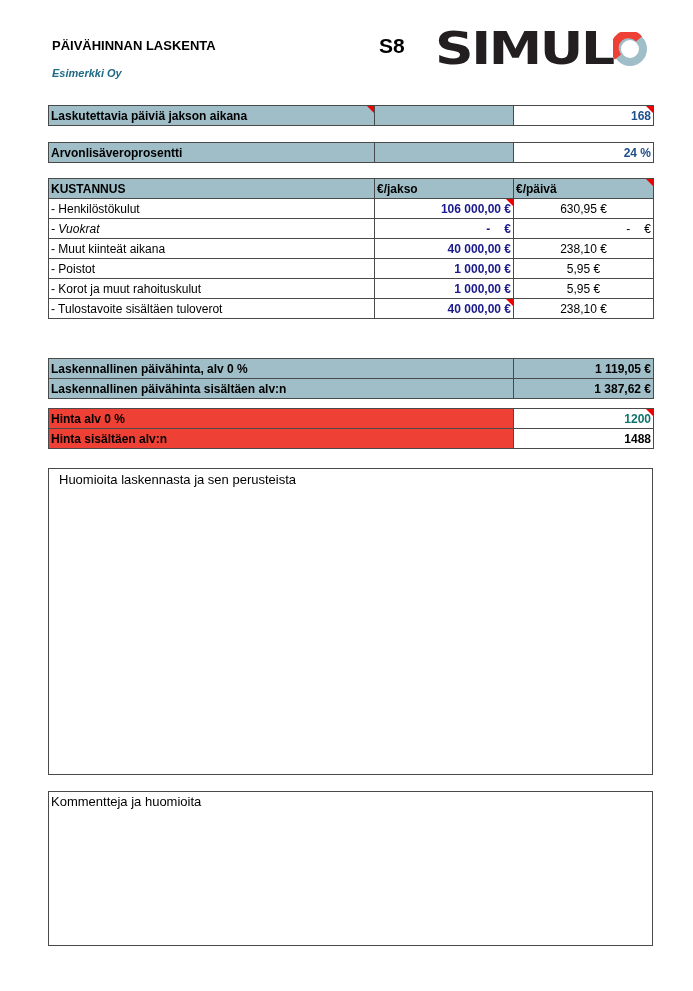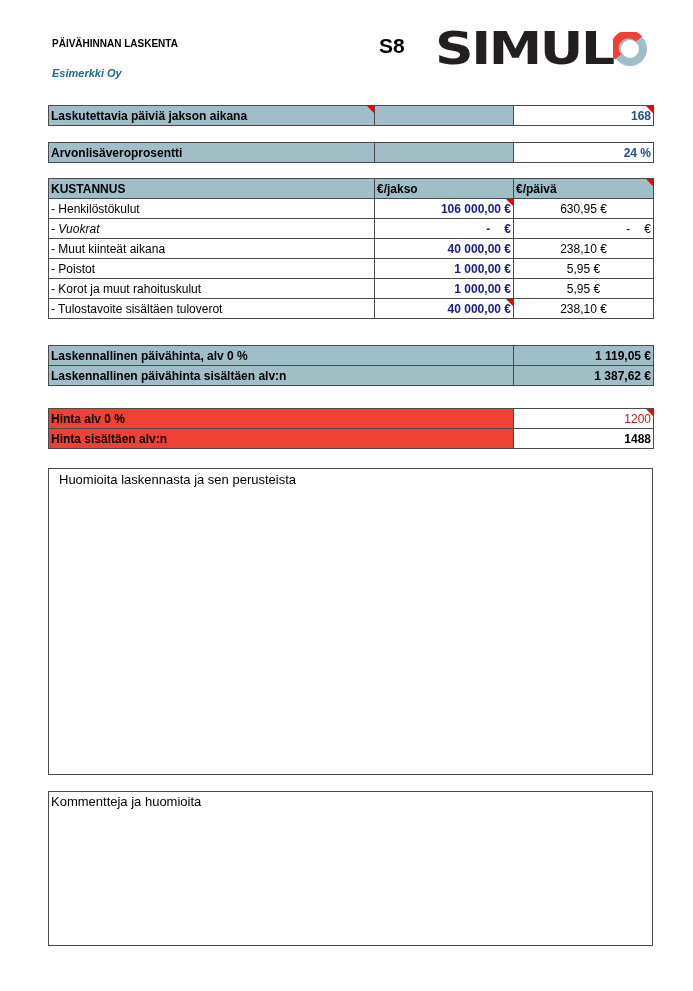--- a/index.html
+++ b/index.html
@@ -1,19 +1,19 @@
 <!DOCTYPE html>
 <html><head>
 <meta charset="utf-8">
 <style>
   * { box-sizing: border-box; margin: 0; padding: 0; }
   html, body { width: 693px; height: 991px; background: #fff; overflow: hidden; }
   body { position: relative; font-family: "Liberation Sans", sans-serif; color: #000; }
 
-  .title { position: absolute; left: 52px; top: 38px; font-size: 10px; font-weight: bold; }
+  .title { position: absolute; left: 52px; top: 38px; font-size: 13px; font-weight: bold; }
   .company { position: absolute; left: 52px; top: 67px; font-size: 11px; font-weight: bold; color: #1f6a85; font-style: italic; }
   .code { position: absolute; left: 379px; top: 34px; font-size: 21px; font-weight: bold; }
 
   .logo { position: absolute; left: 435px; top: 27px; height: 44px; display: flex; align-items: center; }
   .logo-text { font-family: "DejaVu Sans", sans-serif; font-weight: bold; font-size: 44px; letter-spacing: -2px; color: #231f20; transform: scaleX(1.22); transform-origin: left center; line-height: 44px; }
   .logo-o { position: absolute; left: 178px; top: 5px; width: 34px; height: 34px; }
 
   table.grid { position: absolute; left: 48px; border-collapse: collapse; width: 605px; table-layout: fixed; }
   table.grid td { border: 1px solid #4a4a4a; height: 20px; font-size: 12px; padding: 0 2px; position: relative; white-space: nowrap; }
   .hdr { background: #9fbec8; font-weight: bold; }
@@ -123,21 +123,21 @@
     <td class="row num">5,95 €</td>
   </tr>
   <tr>
     <td class="row" style="border-bottom:1px solid #4a4a4a">- Tulostavoite sisältäen tuloverot</td>
     <td class="row num-blue tri" style="border-bottom:1px solid #4a4a4a">40 000,00 €</td>
     <td class="row num" style="border-bottom:1px solid #4a4a4a">238,10 €</td>
   </tr>
 </tbody>
   </table>
 
-<table class="grid" style="top:345px;">
+<table class="grid" style="top:358px;">
   <colgroup>
       <col style="width:465px">
       <col style="width:140px">
     </colgroup>
   <tbody>
       <tr>
     <td class="hdr">Laskennallinen päivähinta, alv 0 %</td>
     <td class="hdr" style="text-align:right">1 119,05 €</td>
   </tr>
   <tr>
@@ -148,21 +148,21 @@
   </table>
 
 <table class="grid" style="top:408px;">
   <colgroup>
       <col style="width:465px">
       <col style="width:140px">
     </colgroup>
   <tbody>
       <tr>
     <td class="red">Hinta alv 0 %</td>
-    <td class="val tri" style="font-weight:normal;color:#b91c1c">1200</td>
+    <td class="val tri" style="font-weight:bold;color:#0f766e">1200</td>
   </tr>
   <tr>
     <td class="red">Hinta sisältäen alv:n</td>
     <td class="val" style="color:#000">1488</td>
   </tr>
 </tbody>
   </table>
 
 <div class="box" style="top:468px;height:307px;">
   <span>Huomioita laskennasta ja sen perusteista</span>

